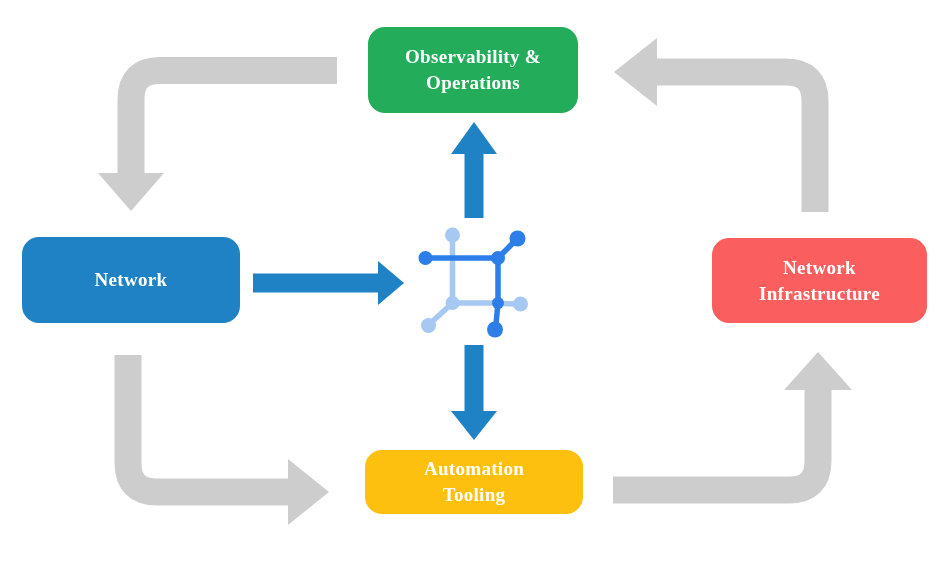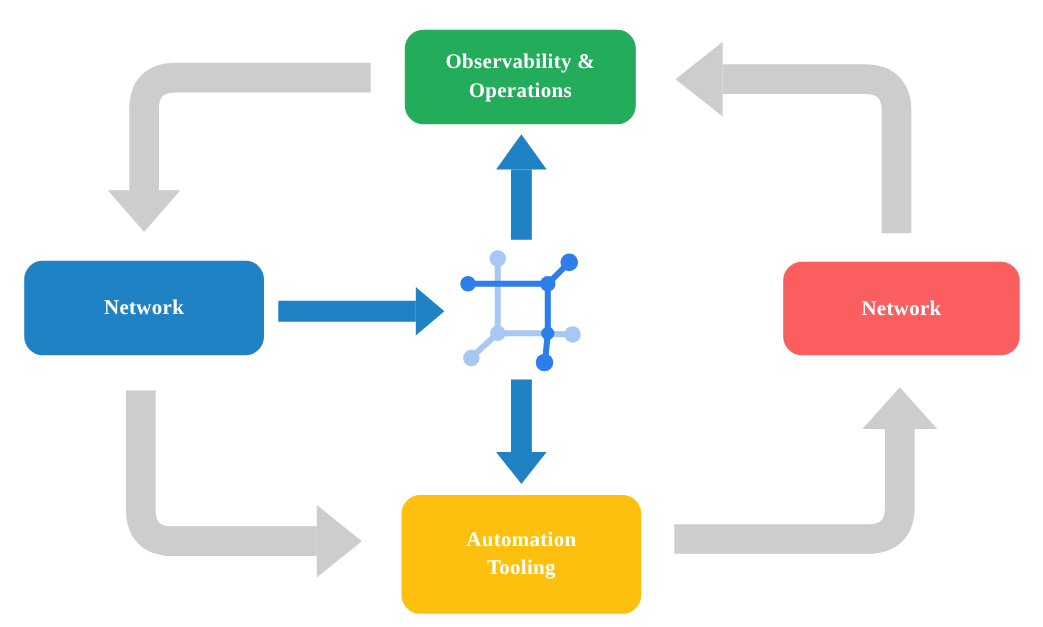--- a/index.html
+++ b/index.html
@@ -12,21 +12,21 @@
   .layer{position:absolute;left:0;top:0;width:948px;height:570px;display:block;}
   .node{
     position:absolute;border-radius:17px;
     color:var(--label-text,#ffffff);
     display:flex;flex-direction:column;align-items:center;justify-content:center;
     text-align:center;font-size:19px;font-weight:700;line-height:1.35;letter-spacing:.3px;font-family:Liberation Serif, serif;
   }
   .node-top{left:368px;top:27px;width:210px;height:86px;background:var(--green,#23ac5a);}
   .node-left{left:22px;top:237px;width:218px;height:86px;background:var(--blue,#1e82c5);}
   .node-right{left:712px;top:238px;width:215px;height:85px;background:var(--red,#fb5e5e);}
-  .node-bottom{left:365px;top:450px;width:218px;height:108px;background:var(--yellow,#fec00f);}
+  .node-bottom{left:365px;top:450px;width:218px;height:64px;background:var(--yellow,#fec00f);}
   .gshaft{stroke:var(--arrow-gray,#cdcdcd);stroke-width:27;fill:none;}
   .ghead{fill:var(--arrow-gray,#cdcdcd);stroke:none;}
   .bshaft{stroke:var(--arrow-blue,#1e82c5);stroke-width:19;fill:none;}
   .bhead{fill:var(--arrow-blue,#1e82c5);stroke:none;}
   .ic-l{stroke:var(--icon-light,#a6c8f2);stroke-width:5.5;stroke-linecap:round;fill:none;}
   .ic-d{stroke:var(--icon-blue,#2d7ee9);stroke-width:5.5;stroke-linecap:round;fill:none;}
   .dot-l{fill:var(--icon-light,#a6c8f2);stroke:none;}
   .dot-d{fill:var(--icon-blue,#2d7ee9);stroke:none;}
 </style>
 </head>
@@ -104,20 +104,21 @@
     <span>Observability &amp;</span>
     <span>Operations</span>
   </div>
 
   <div class="node node-left">
     <span>Network</span>
   </div>
 
   <div class="node node-right">
     <span>Network</span>
+    <span>Infrastructure</span>
   </div>
 
   <div class="node node-bottom">
     <span>Automation</span>
     <span>Tooling</span>
   </div>
 
 </div>
 
 </body></html>

